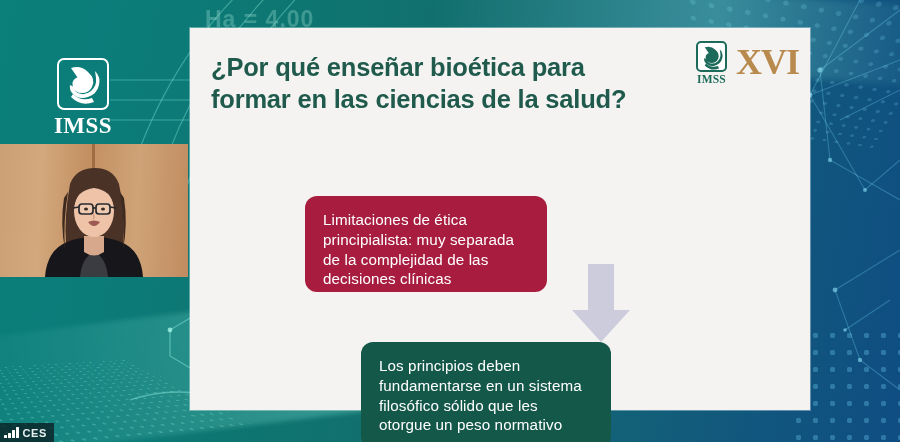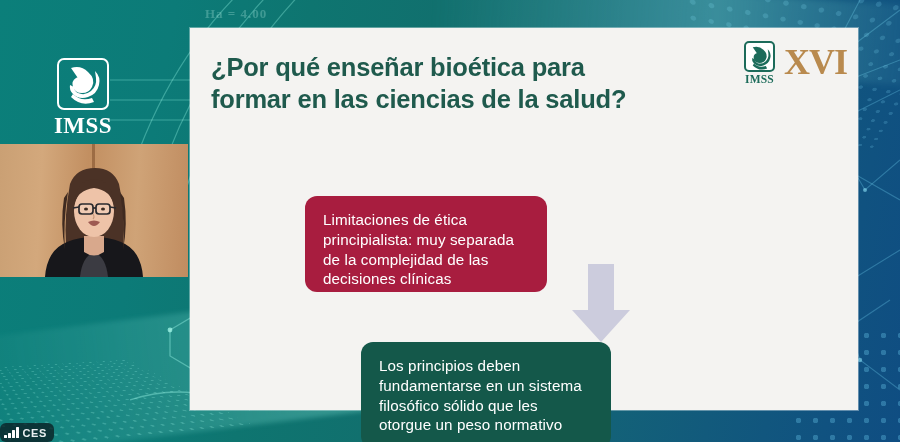--- a/index.html
+++ b/index.html
@@ -57,23 +57,23 @@
   .bg-glow-dot{
     position:absolute; left:748px; top:40px; width:9px; height:9px; border-radius:50%;
     background:#9ef7ec; filter:blur(2px); opacity:.9;
   }
   .hexline{ position:absolute; stroke:rgba(150,245,230,.35); stroke-width:1.2; fill:none; }
   .bg-arcs{ position:absolute; left:110px; top:-40px; }
   .bg-net-right{ position:absolute; right:0; top:0; }
 
   .bg-faint-text{
     position:absolute; left:205px; top:6px;
-    font-size:13px; font-weight:bold; letter-spacing:1px;
+    font-size:23px; font-weight:bold; letter-spacing:1px;
     color:rgba(180,235,225,.30);
-    font-family:Liberation Serif, serif;
+    font-family:Liberation Sans, sans-serif;
     white-space:nowrap;
   }
 
   
   #imss-logo{ position:absolute; left:43px; top:58px; width:80px; }
   .imss-mark{
     width:52px; height:52px; margin:0 auto; position:relative;
     border:2.5px solid #ffffff; border-radius:7px;
   }
   .imss-mark svg{ position:absolute; left:-2px; top:-2px; }
@@ -97,32 +97,31 @@
     background:rgba(110,65,30,.45);
   }
   .vid-person{ position:absolute; left:0; top:0; }
 
   
   #ces-badge{
     position:absolute; left:0; bottom:0; height:19px;
     display:flex; align-items:center; gap:4px;
     padding:0 7px 0 4px;
     background:rgba(10,22,28,.72);
-    border-radius:6px;
   }
   .bars{ display:flex; align-items:flex-end; gap:1.5px; height:11px; }
   .bars i{ display:block; width:2.5px; background:#ffffff; border-radius:.5px; }
   .ces-label{
     color:#e9eef0; font-size:11px; font-weight:bold; letter-spacing:.6px;
     font-family:"Liberation Sans", sans-serif;
   }
 
   
   #slide{
-    position:absolute; left:190px; top:28px; width:668px; height:382px;
+    position:absolute; left:190px; top:28px; width:620px; height:382px;
     background:#f4f3f1;
     box-shadow:0 0 0 1px rgba(255,255,255,.35);
   }
   .slide-title{
     position:absolute; left:21px; top:24px; width:450px;
     color:#1f5a4d;
     font-size:25.5px; font-weight:bold; line-height:1.24;
     letter-spacing:-.2px;
   }
 

